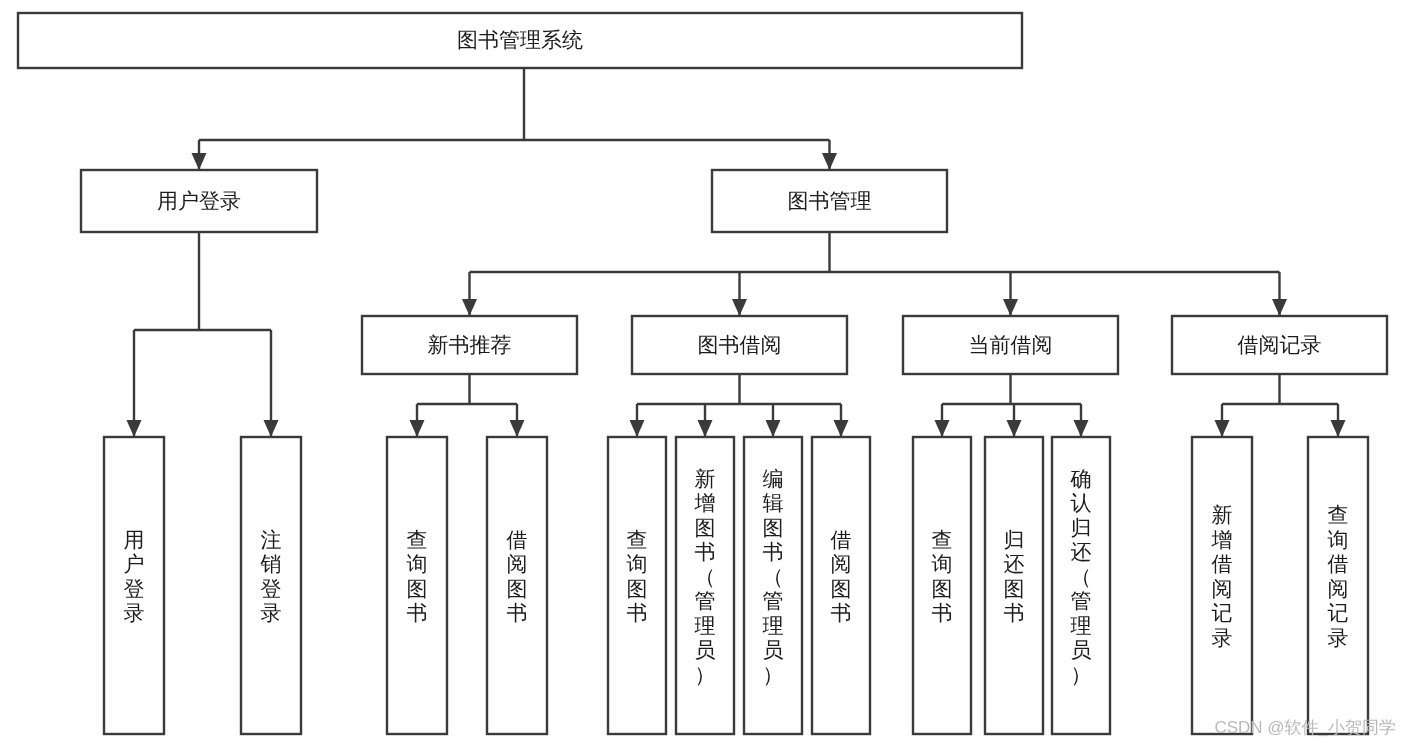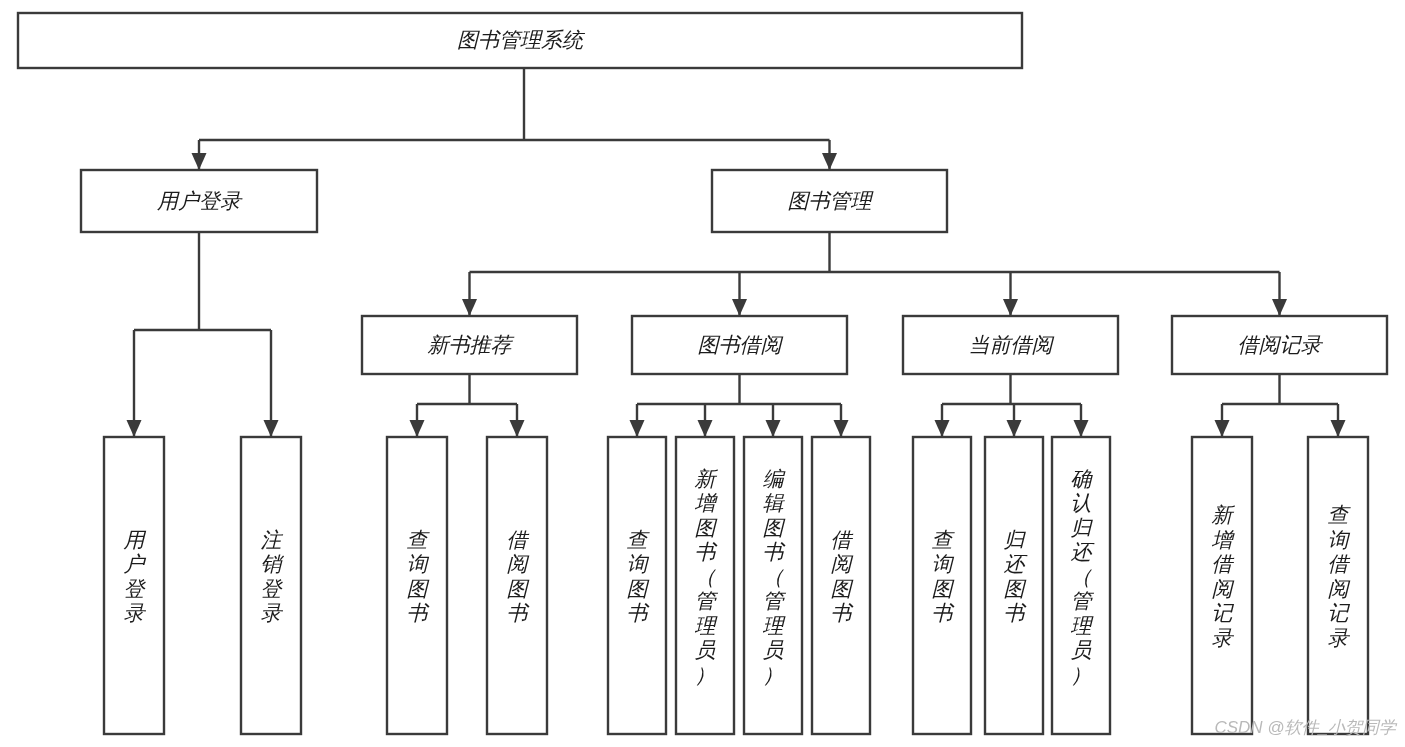--- a/index.html
+++ b/index.html
@@ -12,21 +12,20 @@
     height: 747px;
     font-family: "Liberation Sans", "DejaVu Sans", sans-serif;
     overflow: hidden;
     position: relative;
   }
   #diagram-root {
     position: absolute;
     left: 0; top: 0;
     width: 1405px;
     height: 747px;
-    font-style: italic;
   }
   svg.diagram {
     display: block;
     width: 1405px;
     height: 747px;
   }
   .node-rect {
     fill: #ffffff;
     stroke: #3a3a3a;
     stroke-width: 2.4;

